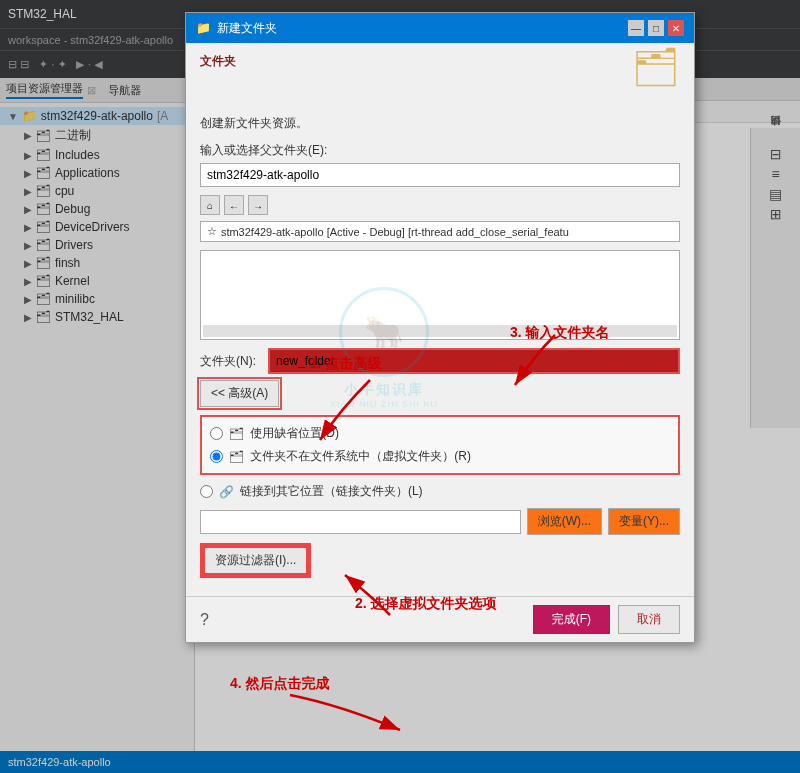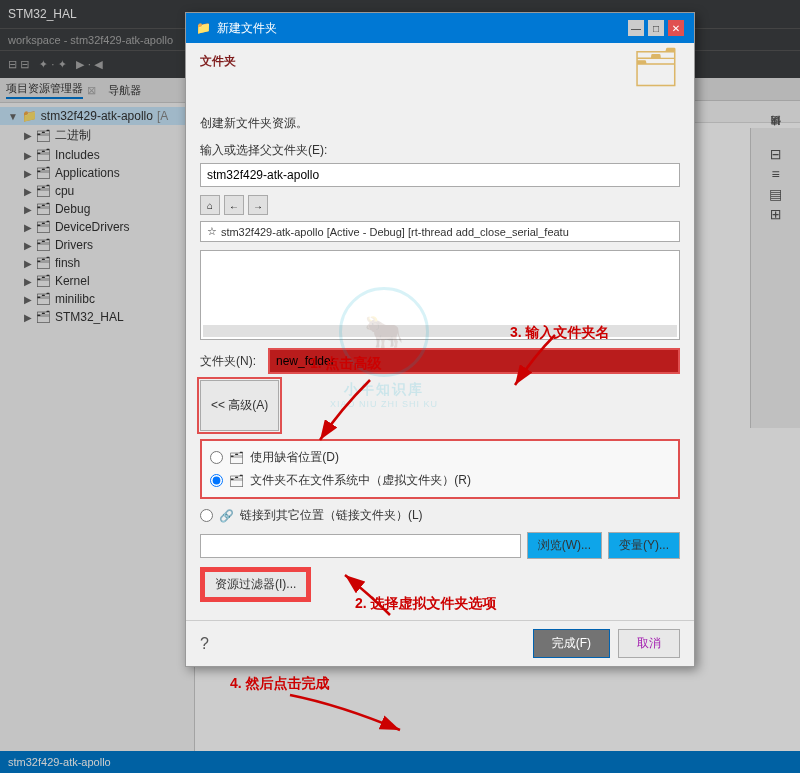--- a/index.html
+++ b/index.html
@@ -263,21 +263,21 @@
       outline: none;
     }
 
     .advanced-section {
       margin-top: 4px;
     }
 
     .advanced-btn {
       border: 1px solid #aaa;
       background: #e8e8e8;
-      padding: 16px 10px;
+      padding: 4px 10px;
       font-size: 12px;
       cursor: pointer;
       color: #333;
       margin-bottom: 8px;
       outline: 2px solid #e05050;
       outline-offset: 1px;
     }
 
     .radio-group {
       display: flex;
@@ -322,21 +322,21 @@
       padding: 4px 6px;
       border: 1px solid #aaa;
       background: white;
       font-size: 12px;
       outline: none;
     }
 
     .browse-btn {
       padding: 4px 10px;
       border: 1px solid #aaa;
-      background: #0ea5e9;
+      background: #f97316;
       font-size: 12px;
       cursor: pointer;
       color: #333;
     }
 
     .resource-filter-row {
       display: flex;
       gap: 6px;
       margin-bottom: 8px;
     }
@@ -366,25 +366,25 @@
       color: #555;
       cursor: pointer;
     }
 
     .footer-btn {
       padding: 5px 18px;
       border: 1px solid #aaa;
       background: #e8e8e8;
       font-size: 12px;
       cursor: pointer;
-      color: #a21caf;
+      color: #b91c1c;
     }
 
     .footer-btn.primary {
-      background: #737373;
+      background: #be185d;
       color: white;
       border-color: #0062b0;
     }
 
     
     .annotation {
       position: absolute;
       color: #cc0000;
       font-size: 14px;
       font-weight: bold;

